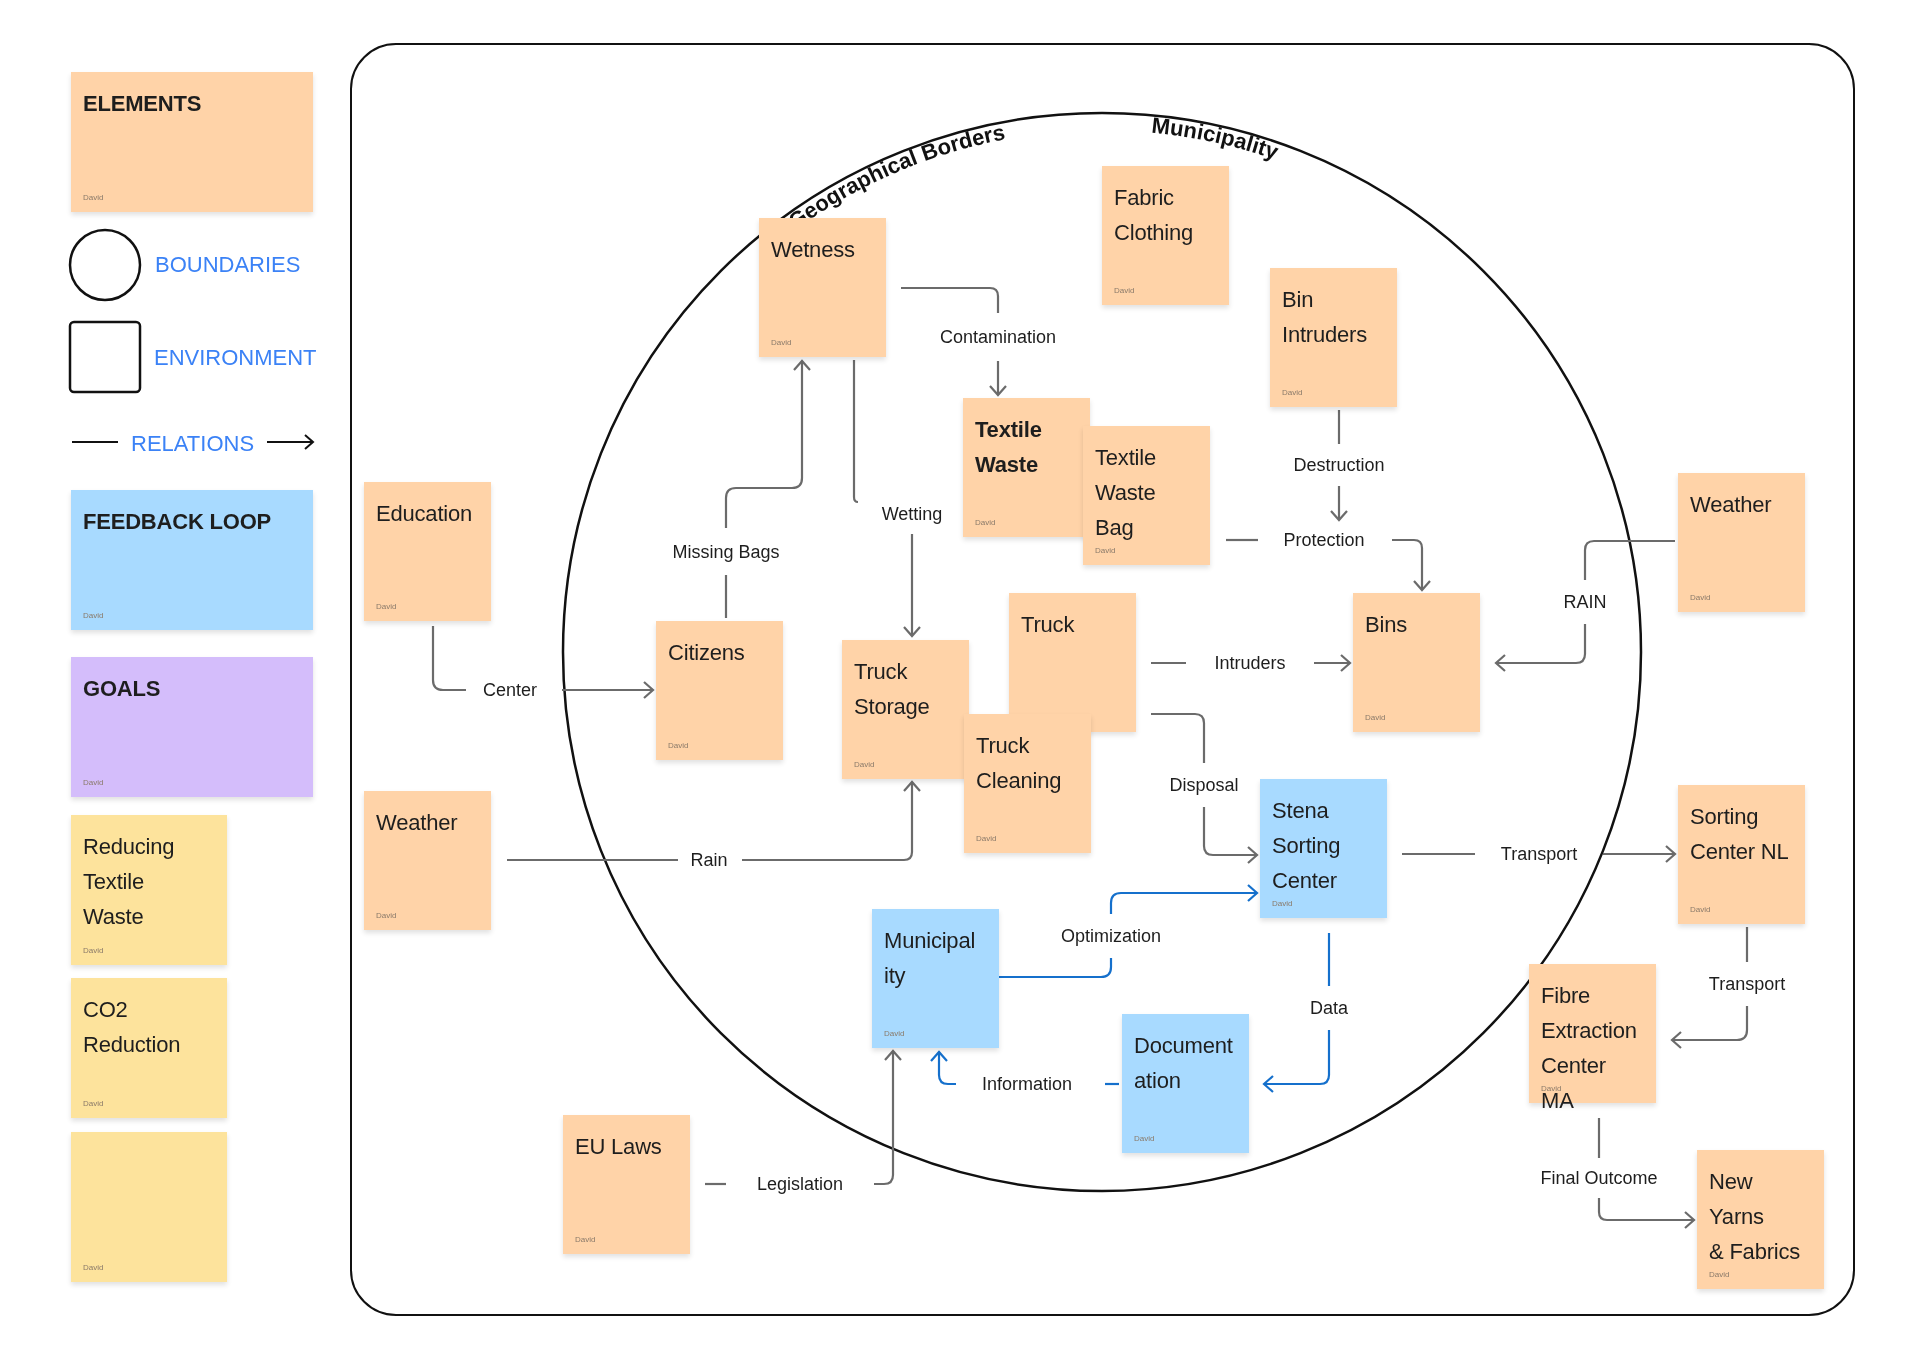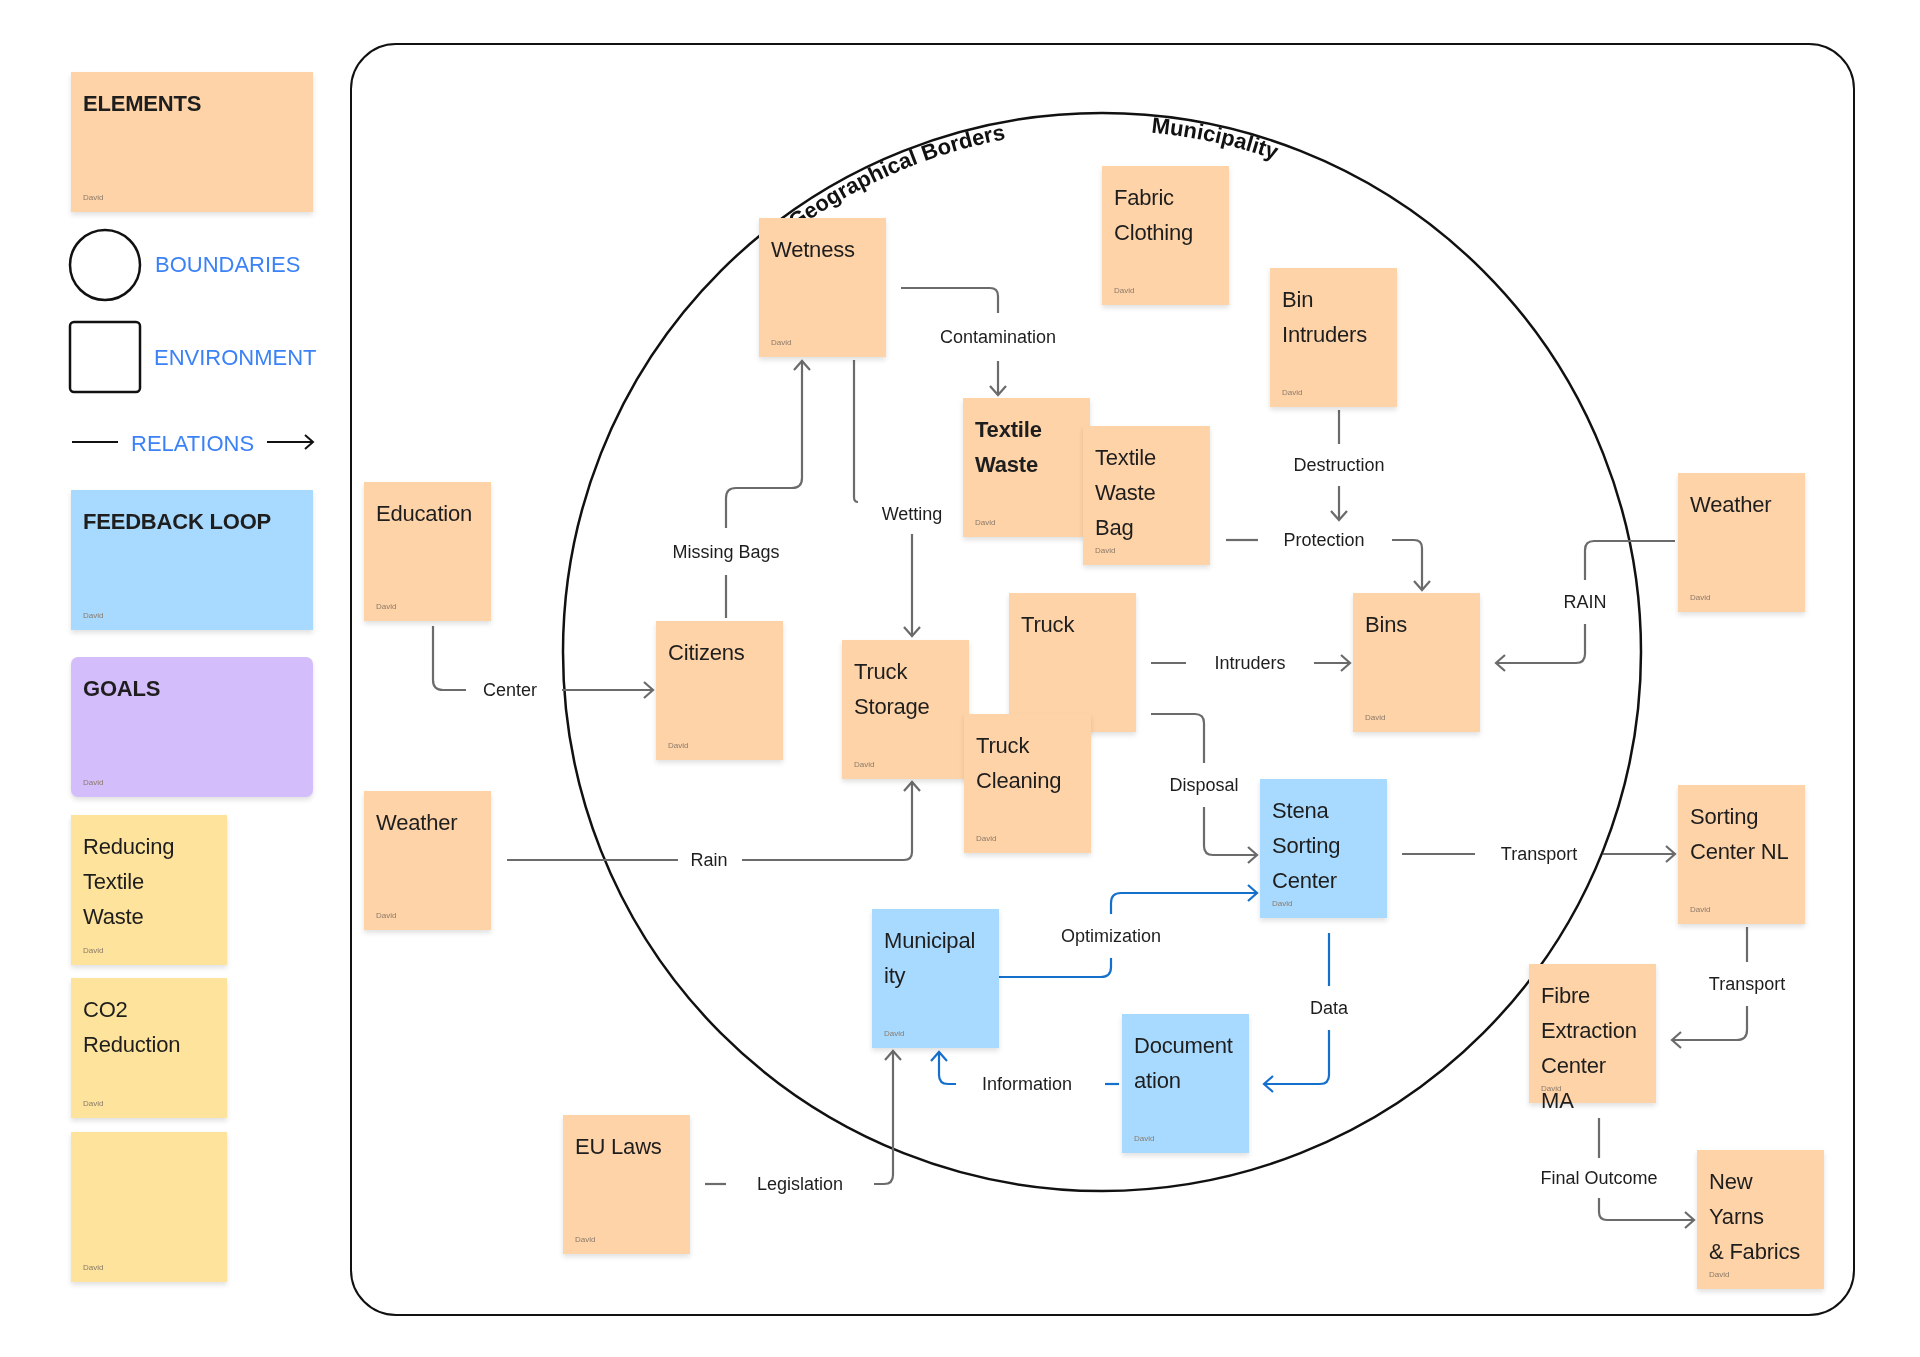--- a/index.html
+++ b/index.html
@@ -52,21 +52,21 @@
 <svg style="position:absolute;left:265px;top:432px;" width="52" height="20">
   <line x1="2" y1="10" x2="48" y2="10" stroke="#111" stroke-width="2"></line>
   <polyline points="40,3 48,10 40,17" fill="none" stroke="#111" stroke-width="2"></polyline>
 </svg>
 
 <div class="note blue wide" style="left:71px;top:490px;">
   <div class="title">FEEDBACK LOOP</div>
   <div class="author">David</div>
 </div>
 
-<div class="note purple wide" style="left:71px;top:657px;border-radius:7px;">
+<div class="note purple wide" style="left:71px;top:657px;">
   <div class="title">GOALS</div>
   <div class="author">David</div>
 </div>
 
 <div class="note yellow tall" style="left:71px;top:815px;">
   <div class="title">Reducing
 Textile
 Waste</div>
   <div class="author">David</div>
 </div>

